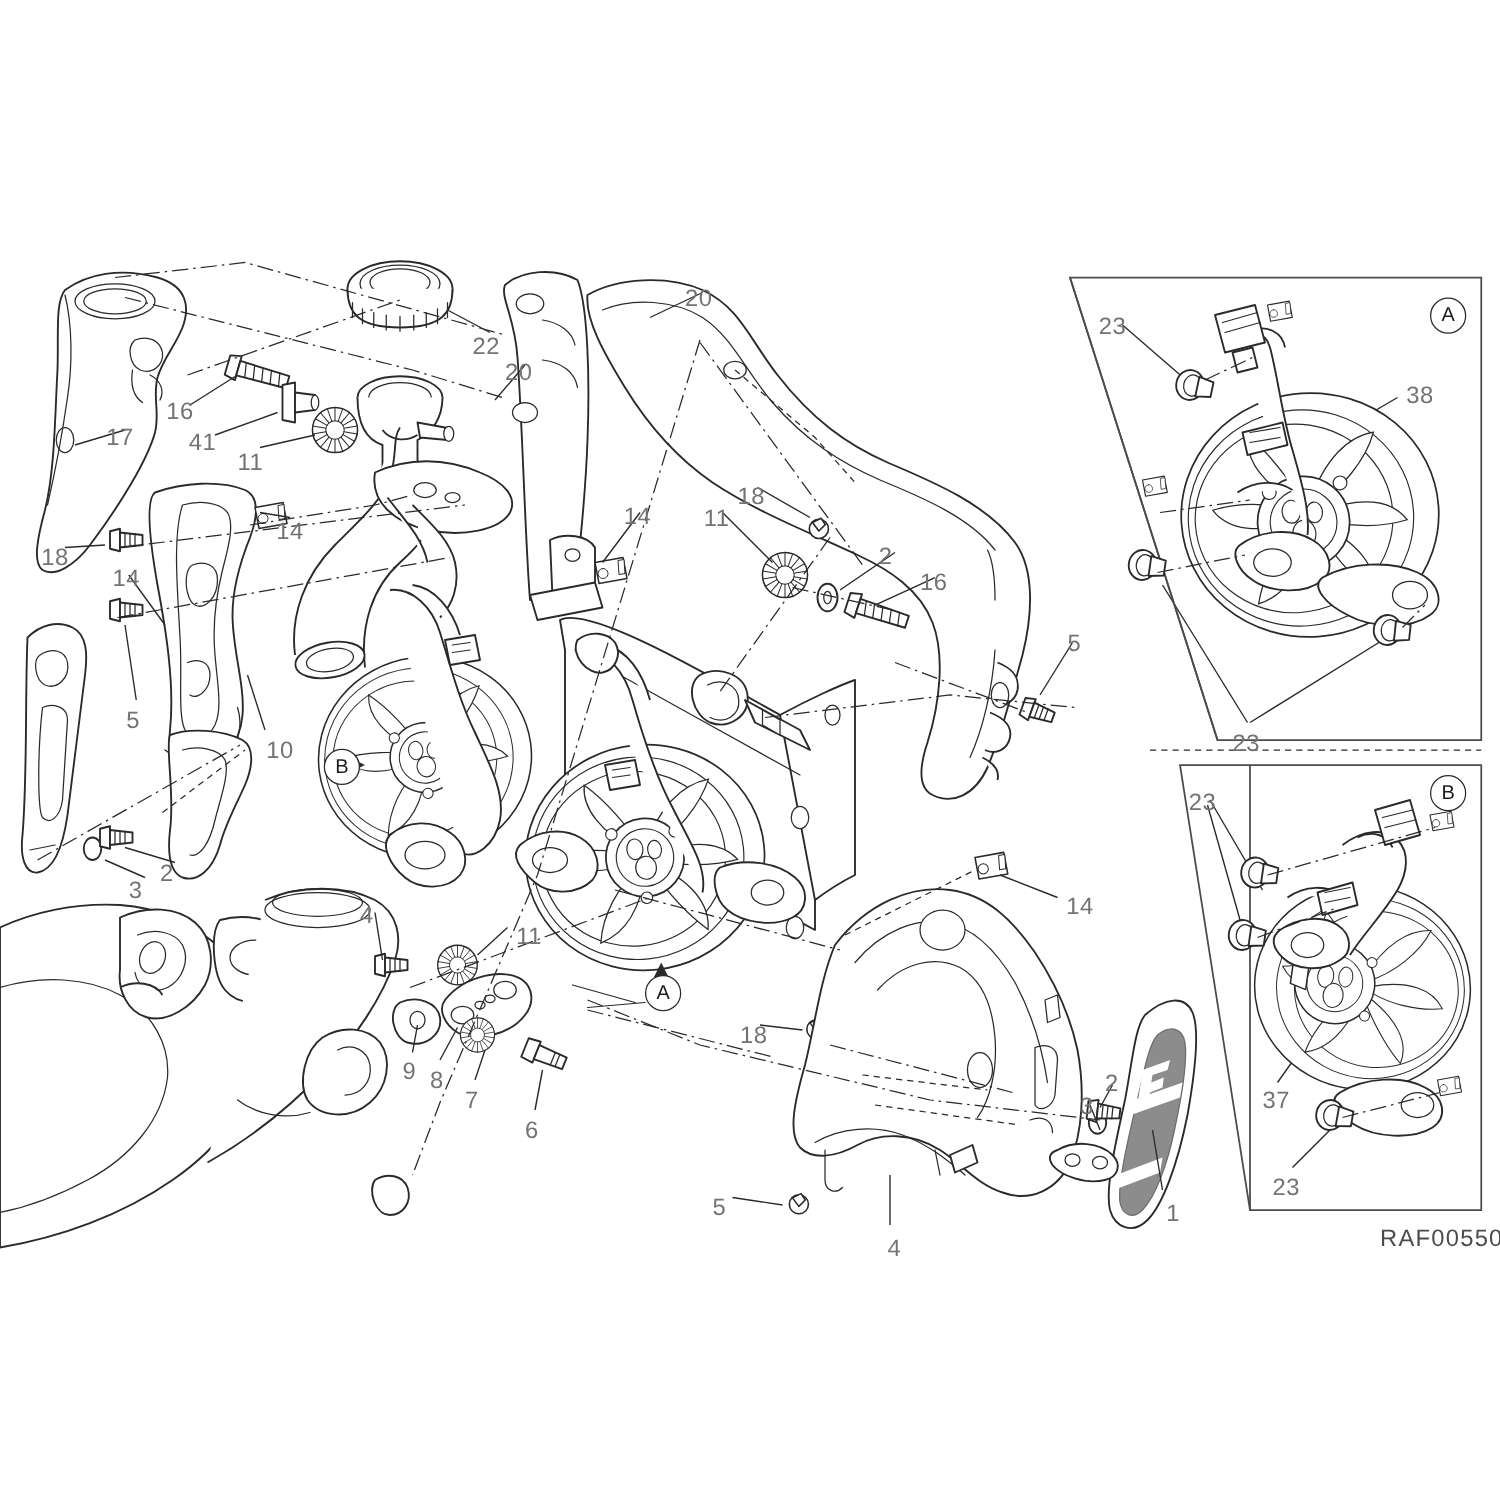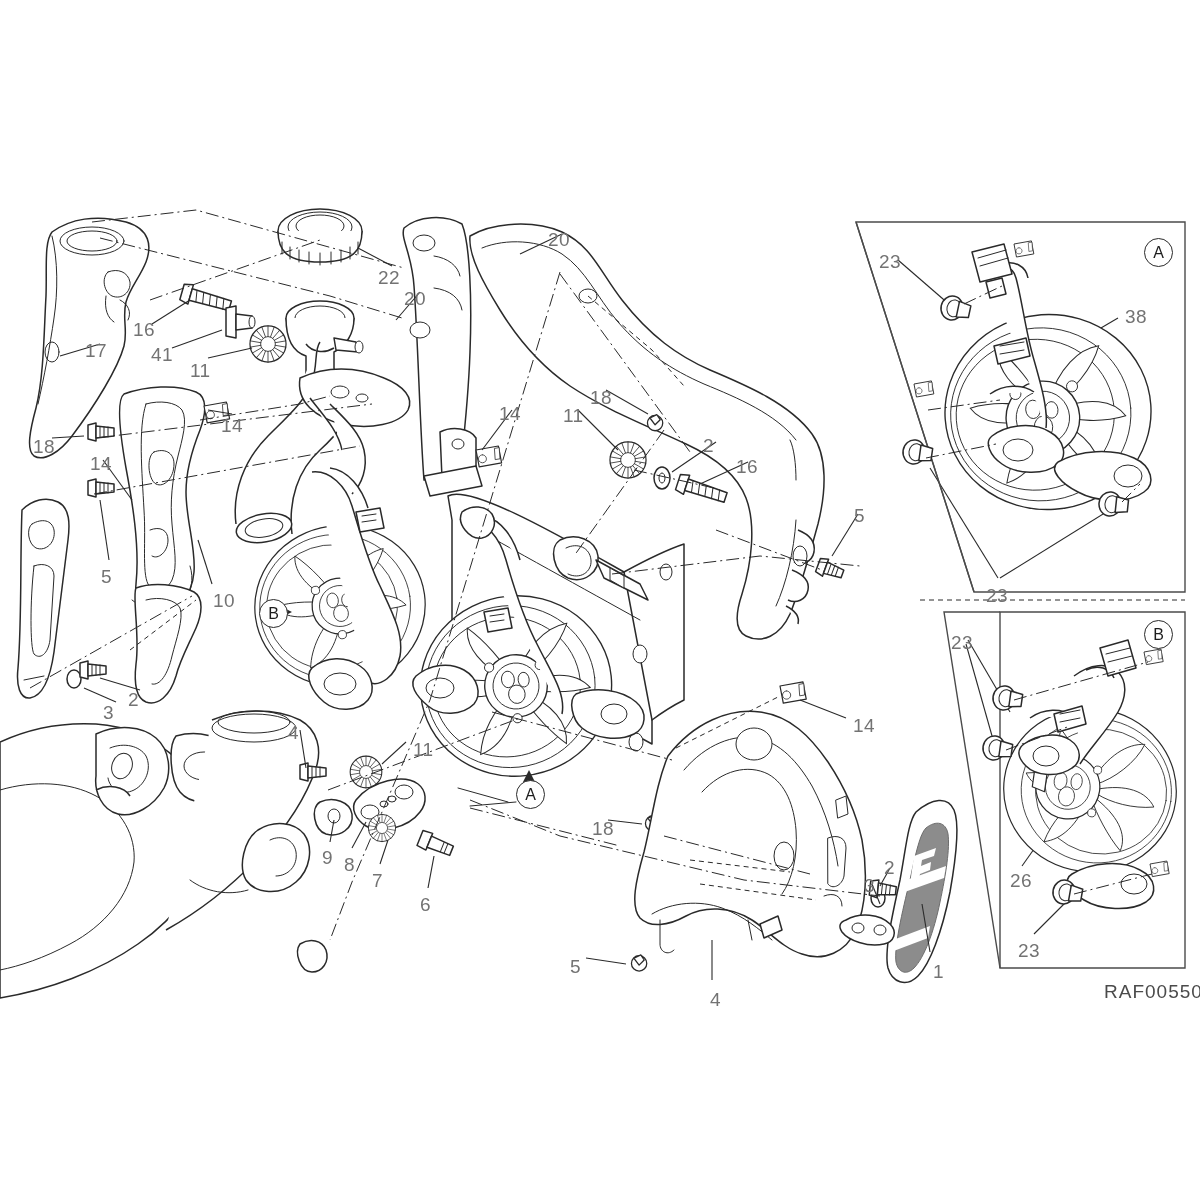--- a/index.html
+++ b/index.html
@@ -668,21 +668,21 @@
   <div class="callout-num" style="left:592px;top:819px;">18</div>
   <div class="callout-num" style="left:570px;top:957px;">5</div>
   <div class="callout-num" style="left:710px;top:990px;">4</div>
   <div class="callout-num" style="left:864px;top:876px;">3</div>
   <div class="callout-num" style="left:884px;top:858px;">2</div>
   <div class="callout-num" style="left:933px;top:962px;">1</div>
   <div class="callout-num" style="left:879px;top:252px;">23</div>
   <div class="callout-num" style="left:1125px;top:307px;">38</div>
   <div class="callout-num" style="left:986px;top:586px;">23</div>
   <div class="callout-num" style="left:951px;top:633px;">23</div>
-  <div class="callout-num" style="left:1010px;top:871px;">26</div>
+  <div class="callout-num" style="left:1010px;top:871px;">37</div>
   <div class="callout-num" style="left:1018px;top:941px;">23</div>
 
   <div class="detail-letter" style="left:1144px;top:238px;">A</div>
   <div class="detail-letter" style="left:1144px;top:620px;">B</div>
 
   <div class="detail-letter" style="left:516px;top:780px;">A</div>
   <div class="detail-letter" style="left:259px;top:599px;">B</div>
 
   <div class="sheet-code" style="left:1104px;top:981px;">RAF00550</div>
 

